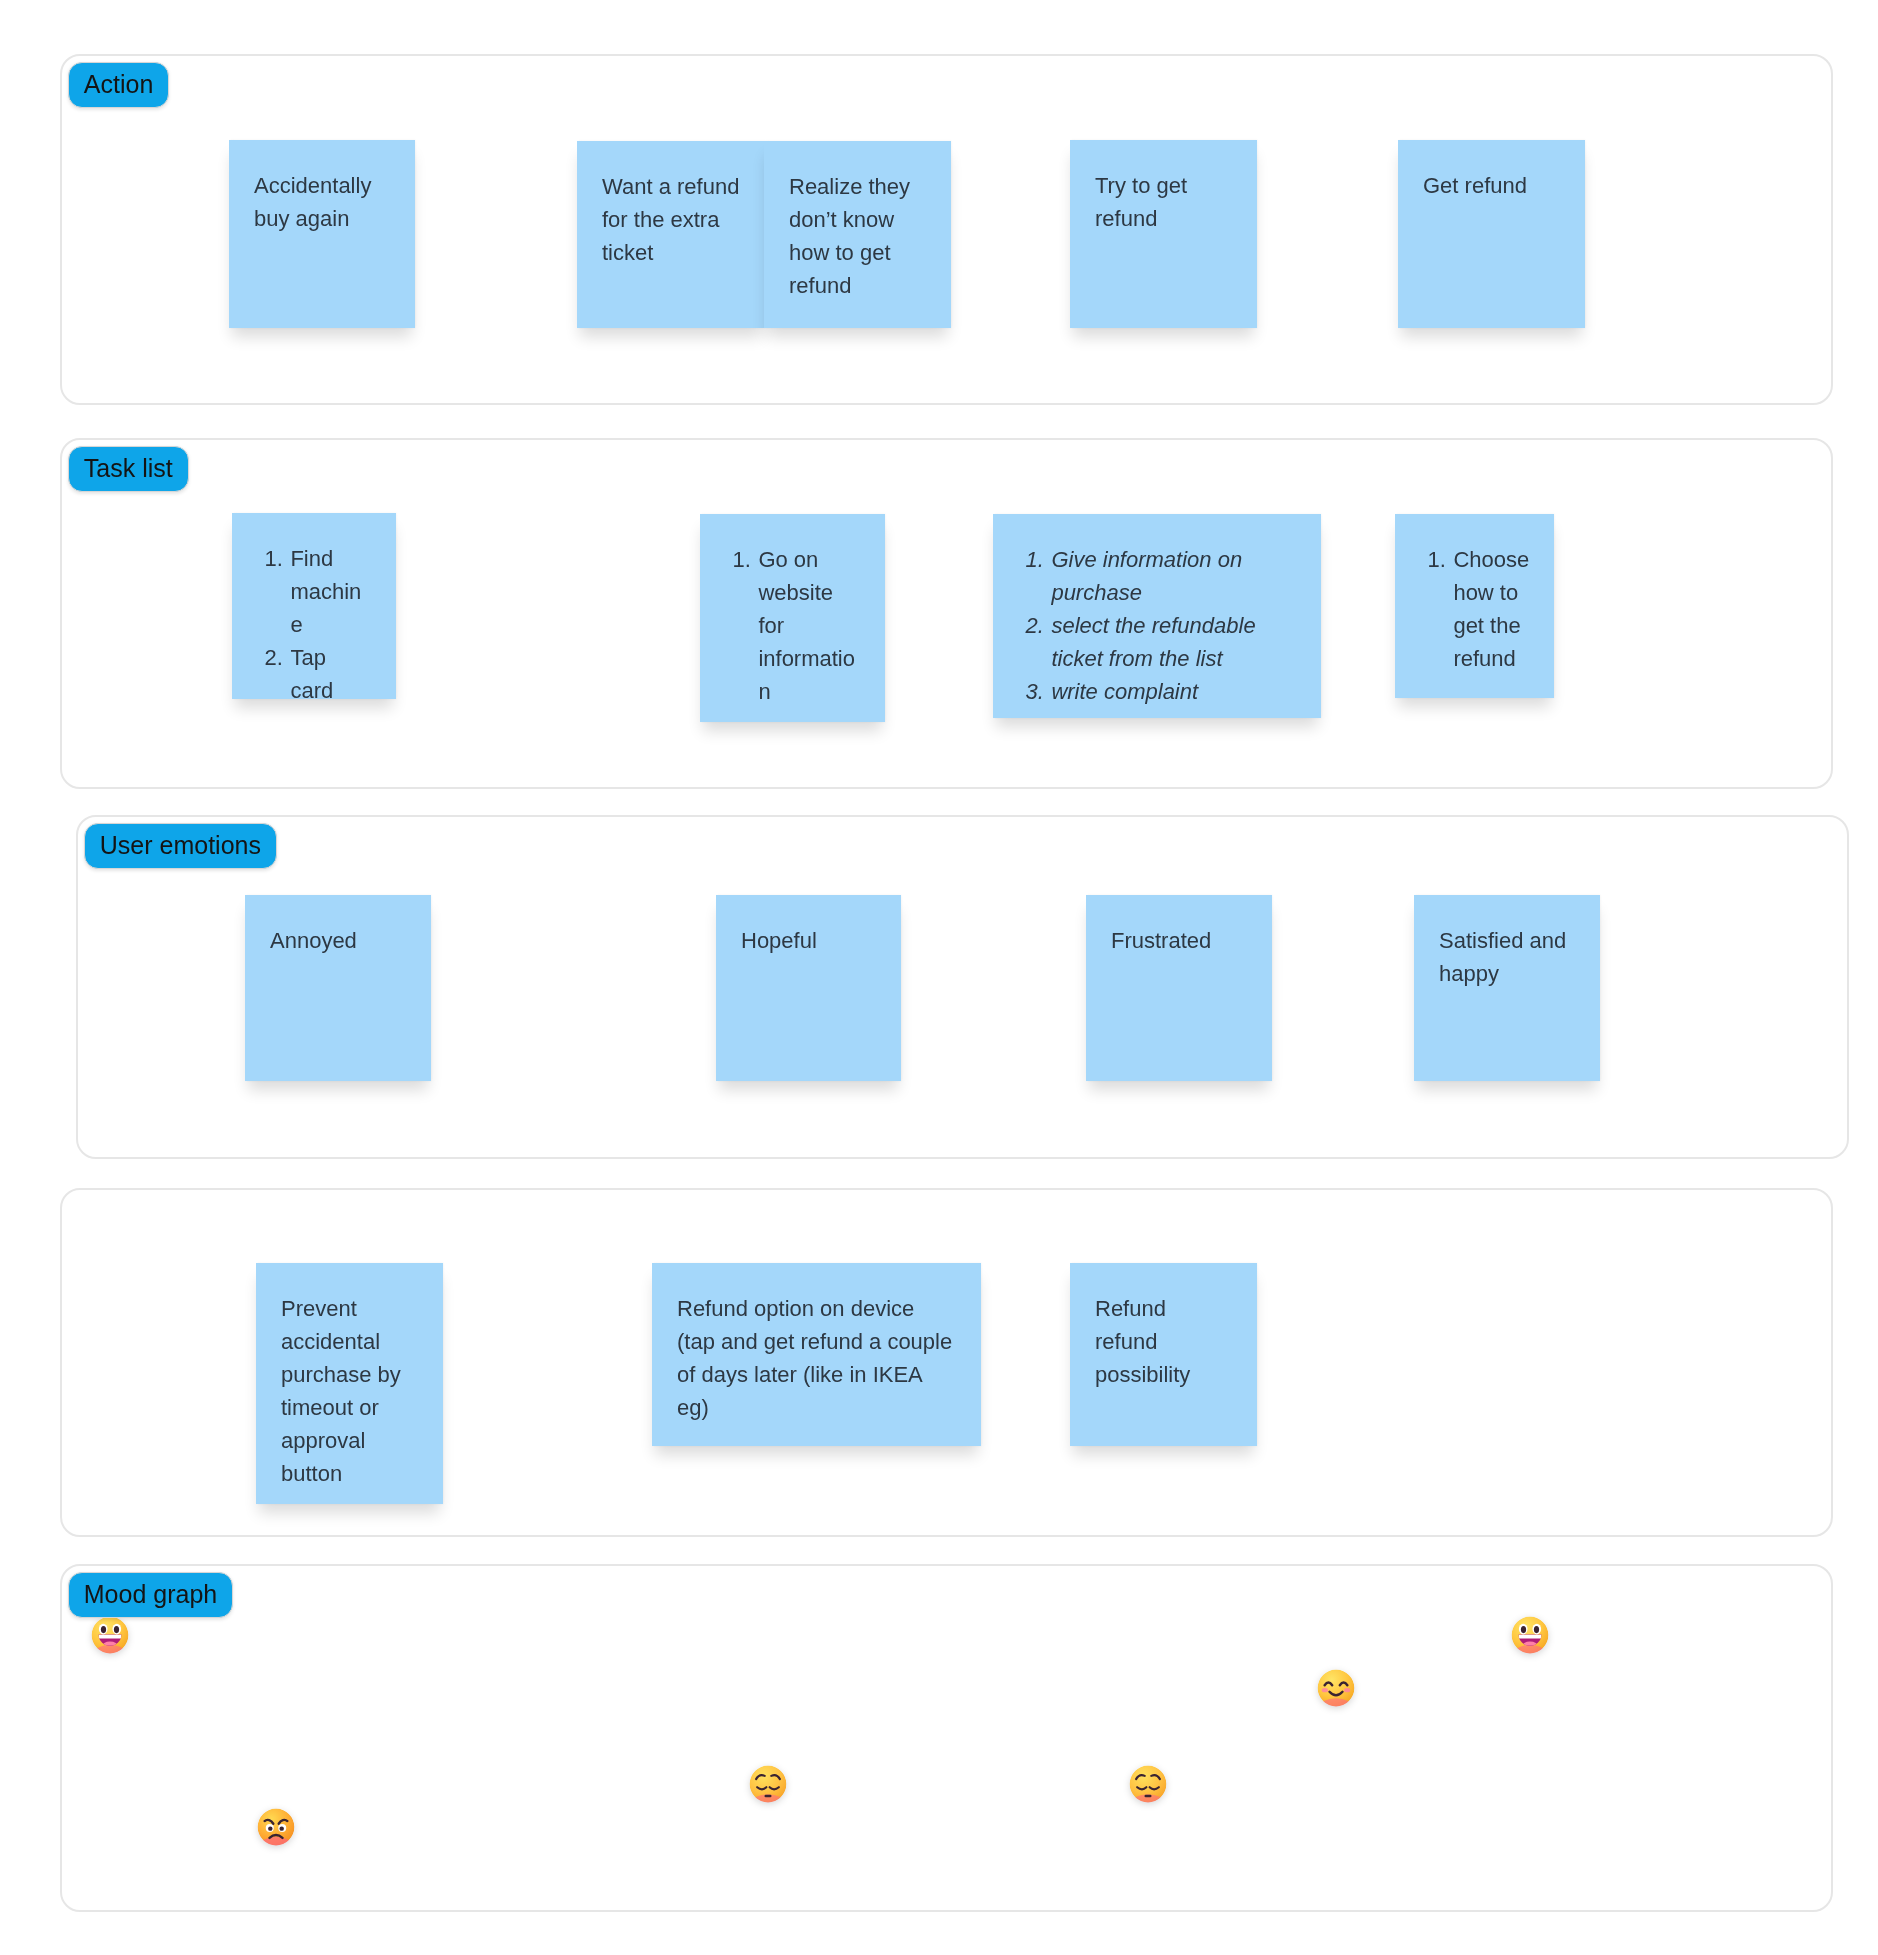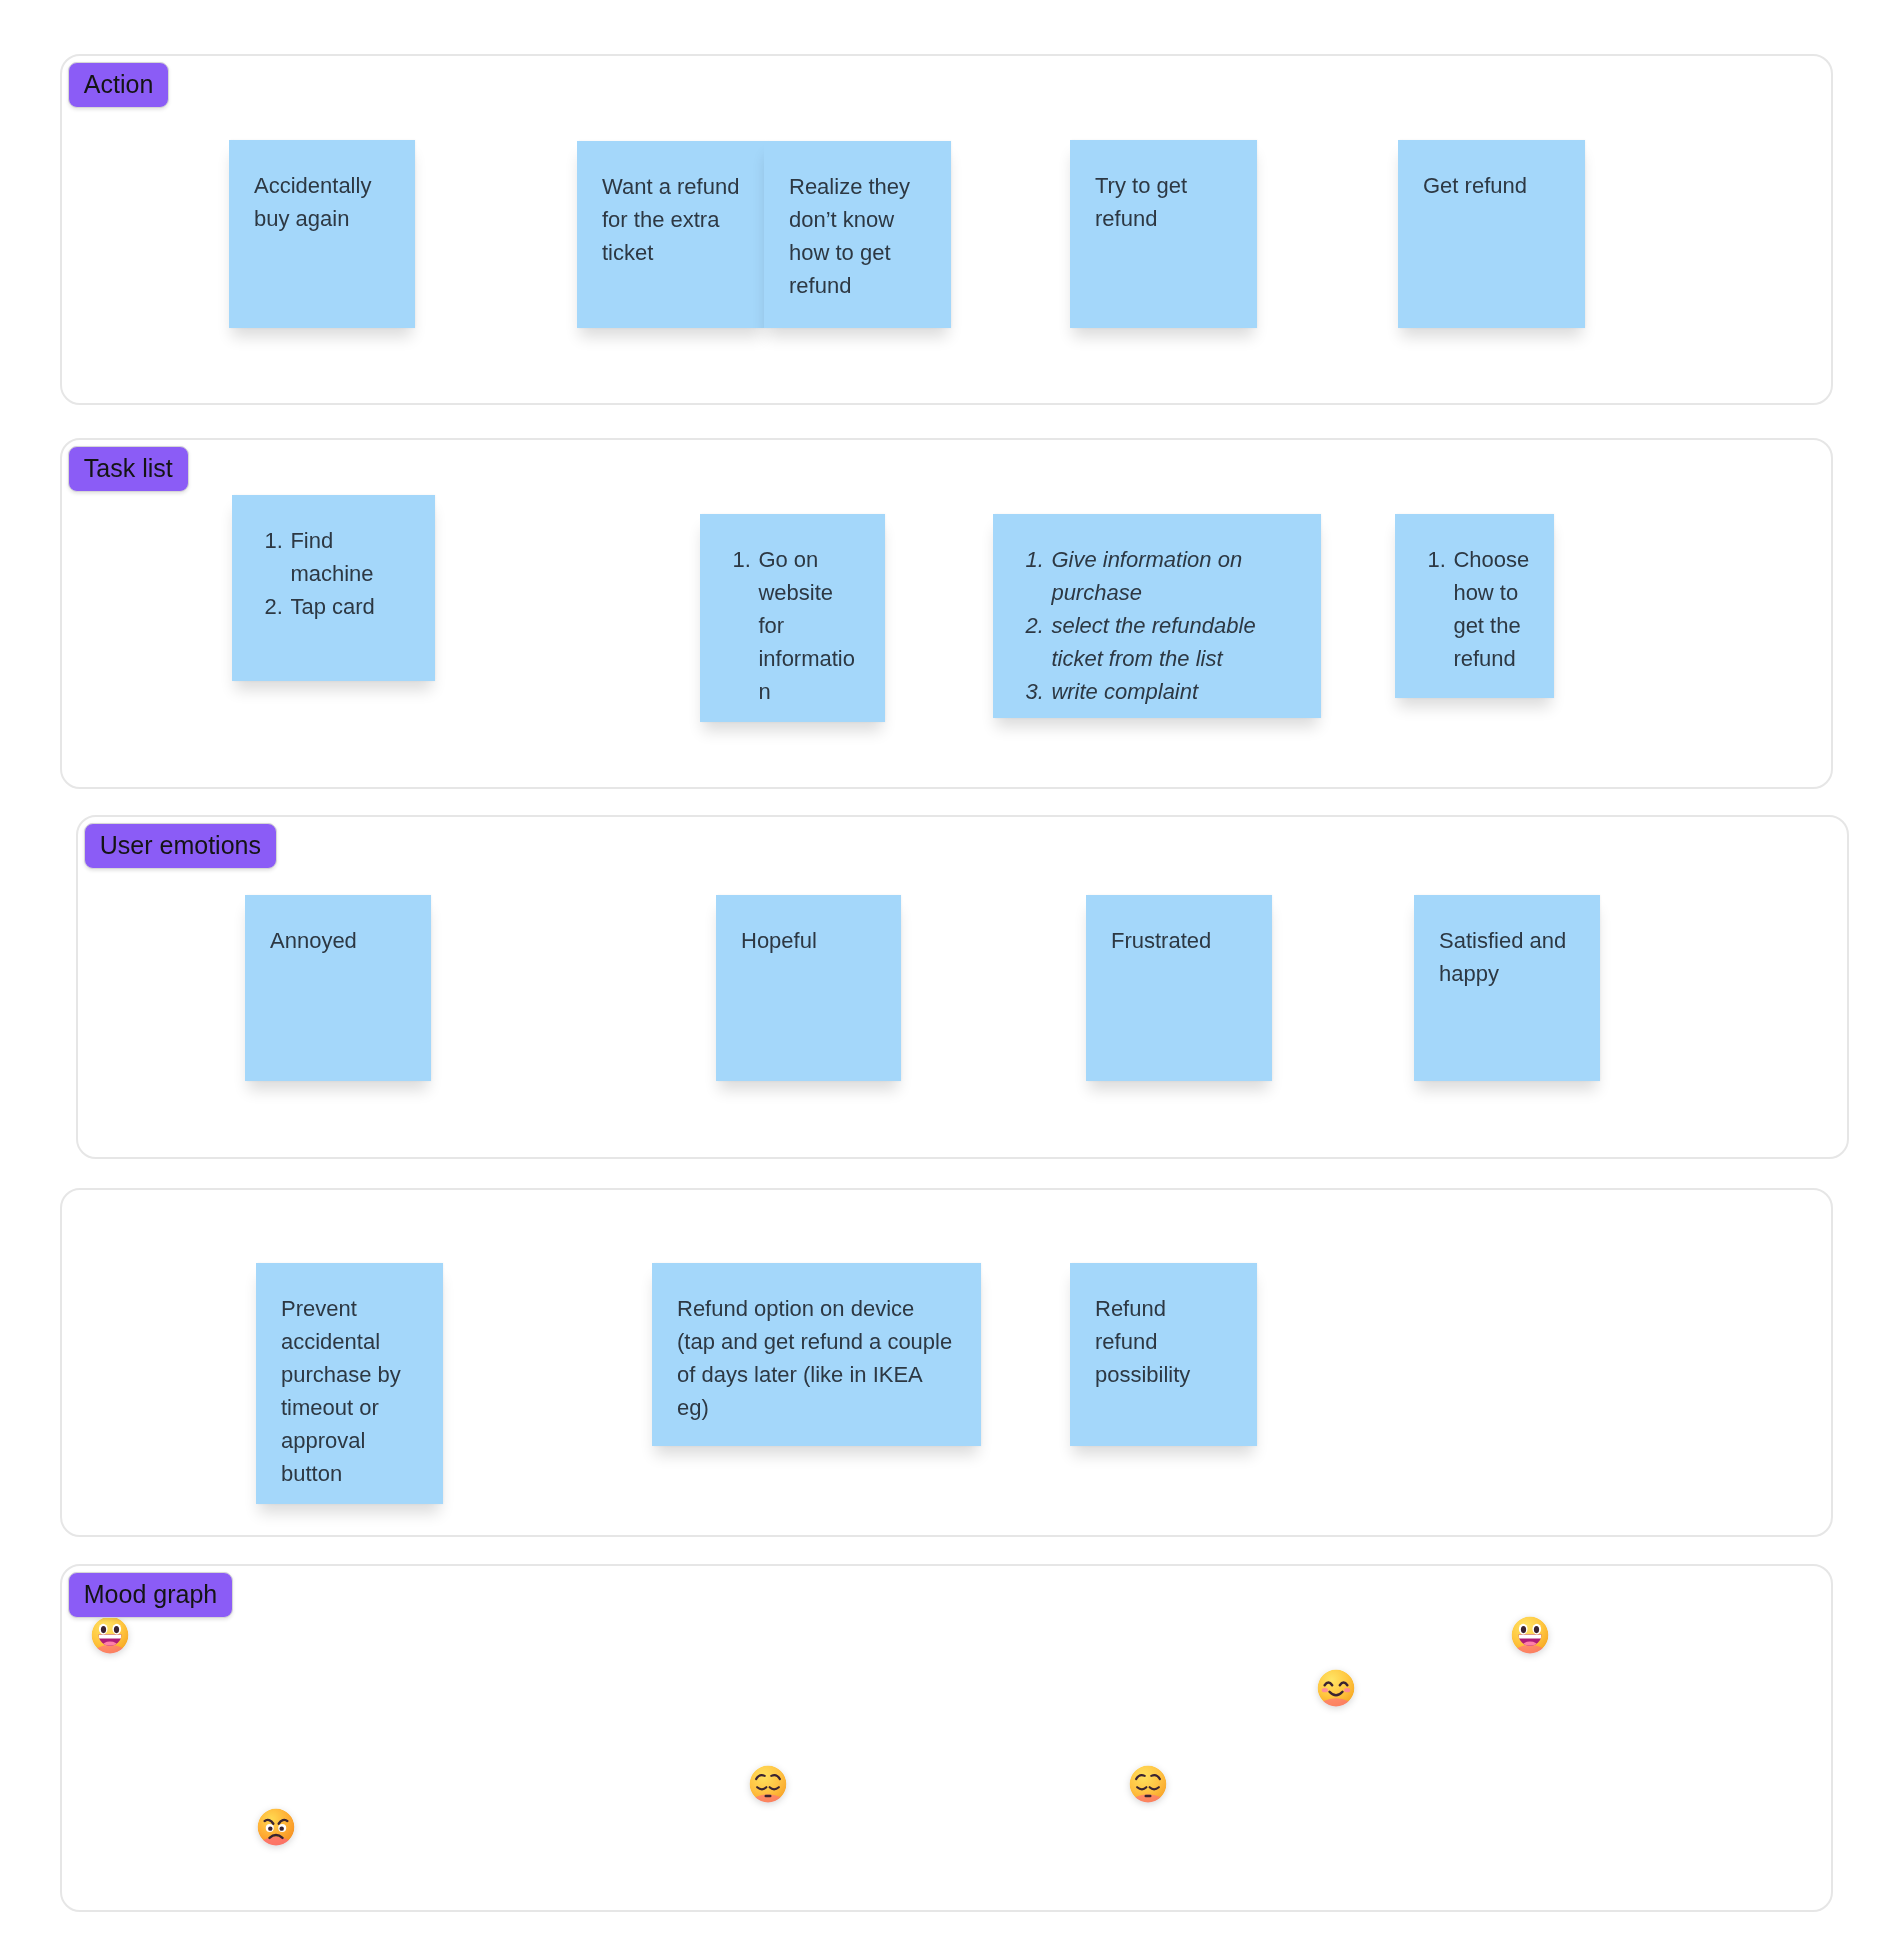--- a/index.html
+++ b/index.html
@@ -22,23 +22,23 @@
     width: 1773px;
     background: #ffffff;
     border: 2.2px solid #E6E6E6;
     border-radius: 20px;
     box-sizing: border-box;
   }
   .panel-label {
     position: absolute;
     left: 5.8px;
     top: 5.8px;
-    background: #8b5cf6;
+    background: #0ea5e9;
     border: 1.4px solid #D6D6D6;
-    border-radius: 9px;
+    border-radius: 14px;
     padding: 6.5px 15px 8px 15px;
     font-size: 25px;
     line-height: 1.2;
     color: #141414;
     white-space: nowrap;
     box-shadow: 0 1.4px 3.6px rgba(0,0,0,0.10);
     z-index: 3;
   }
   .layer {
     position: absolute;
@@ -106,21 +106,21 @@
           <div class="note-text">Get refund</div>
         </div>
       </div>
   </section>
 
   <section class="panel" id="sec-1" style="top: 438px; height: 351px;">
     <div class="panel-label">
       <span>Task list</span>
     </div>
     <div class="layer">
-        <div class="note" style="left: 170px; top: 55px; width: 203px; height: 186px;">
+        <div class="note" style="left: 170px; top: 73px; width: 164px; height: 186px;">
           <ol>
             <li>Find machine</li>
             <li>Tap card</li>
           </ol>
         </div>
         <div class="note" style="left: 638px; top: 74px; width: 185px; height: 208px;">
           <ol>
             <li>Go on website for information</li>
           </ol>
         </div>

